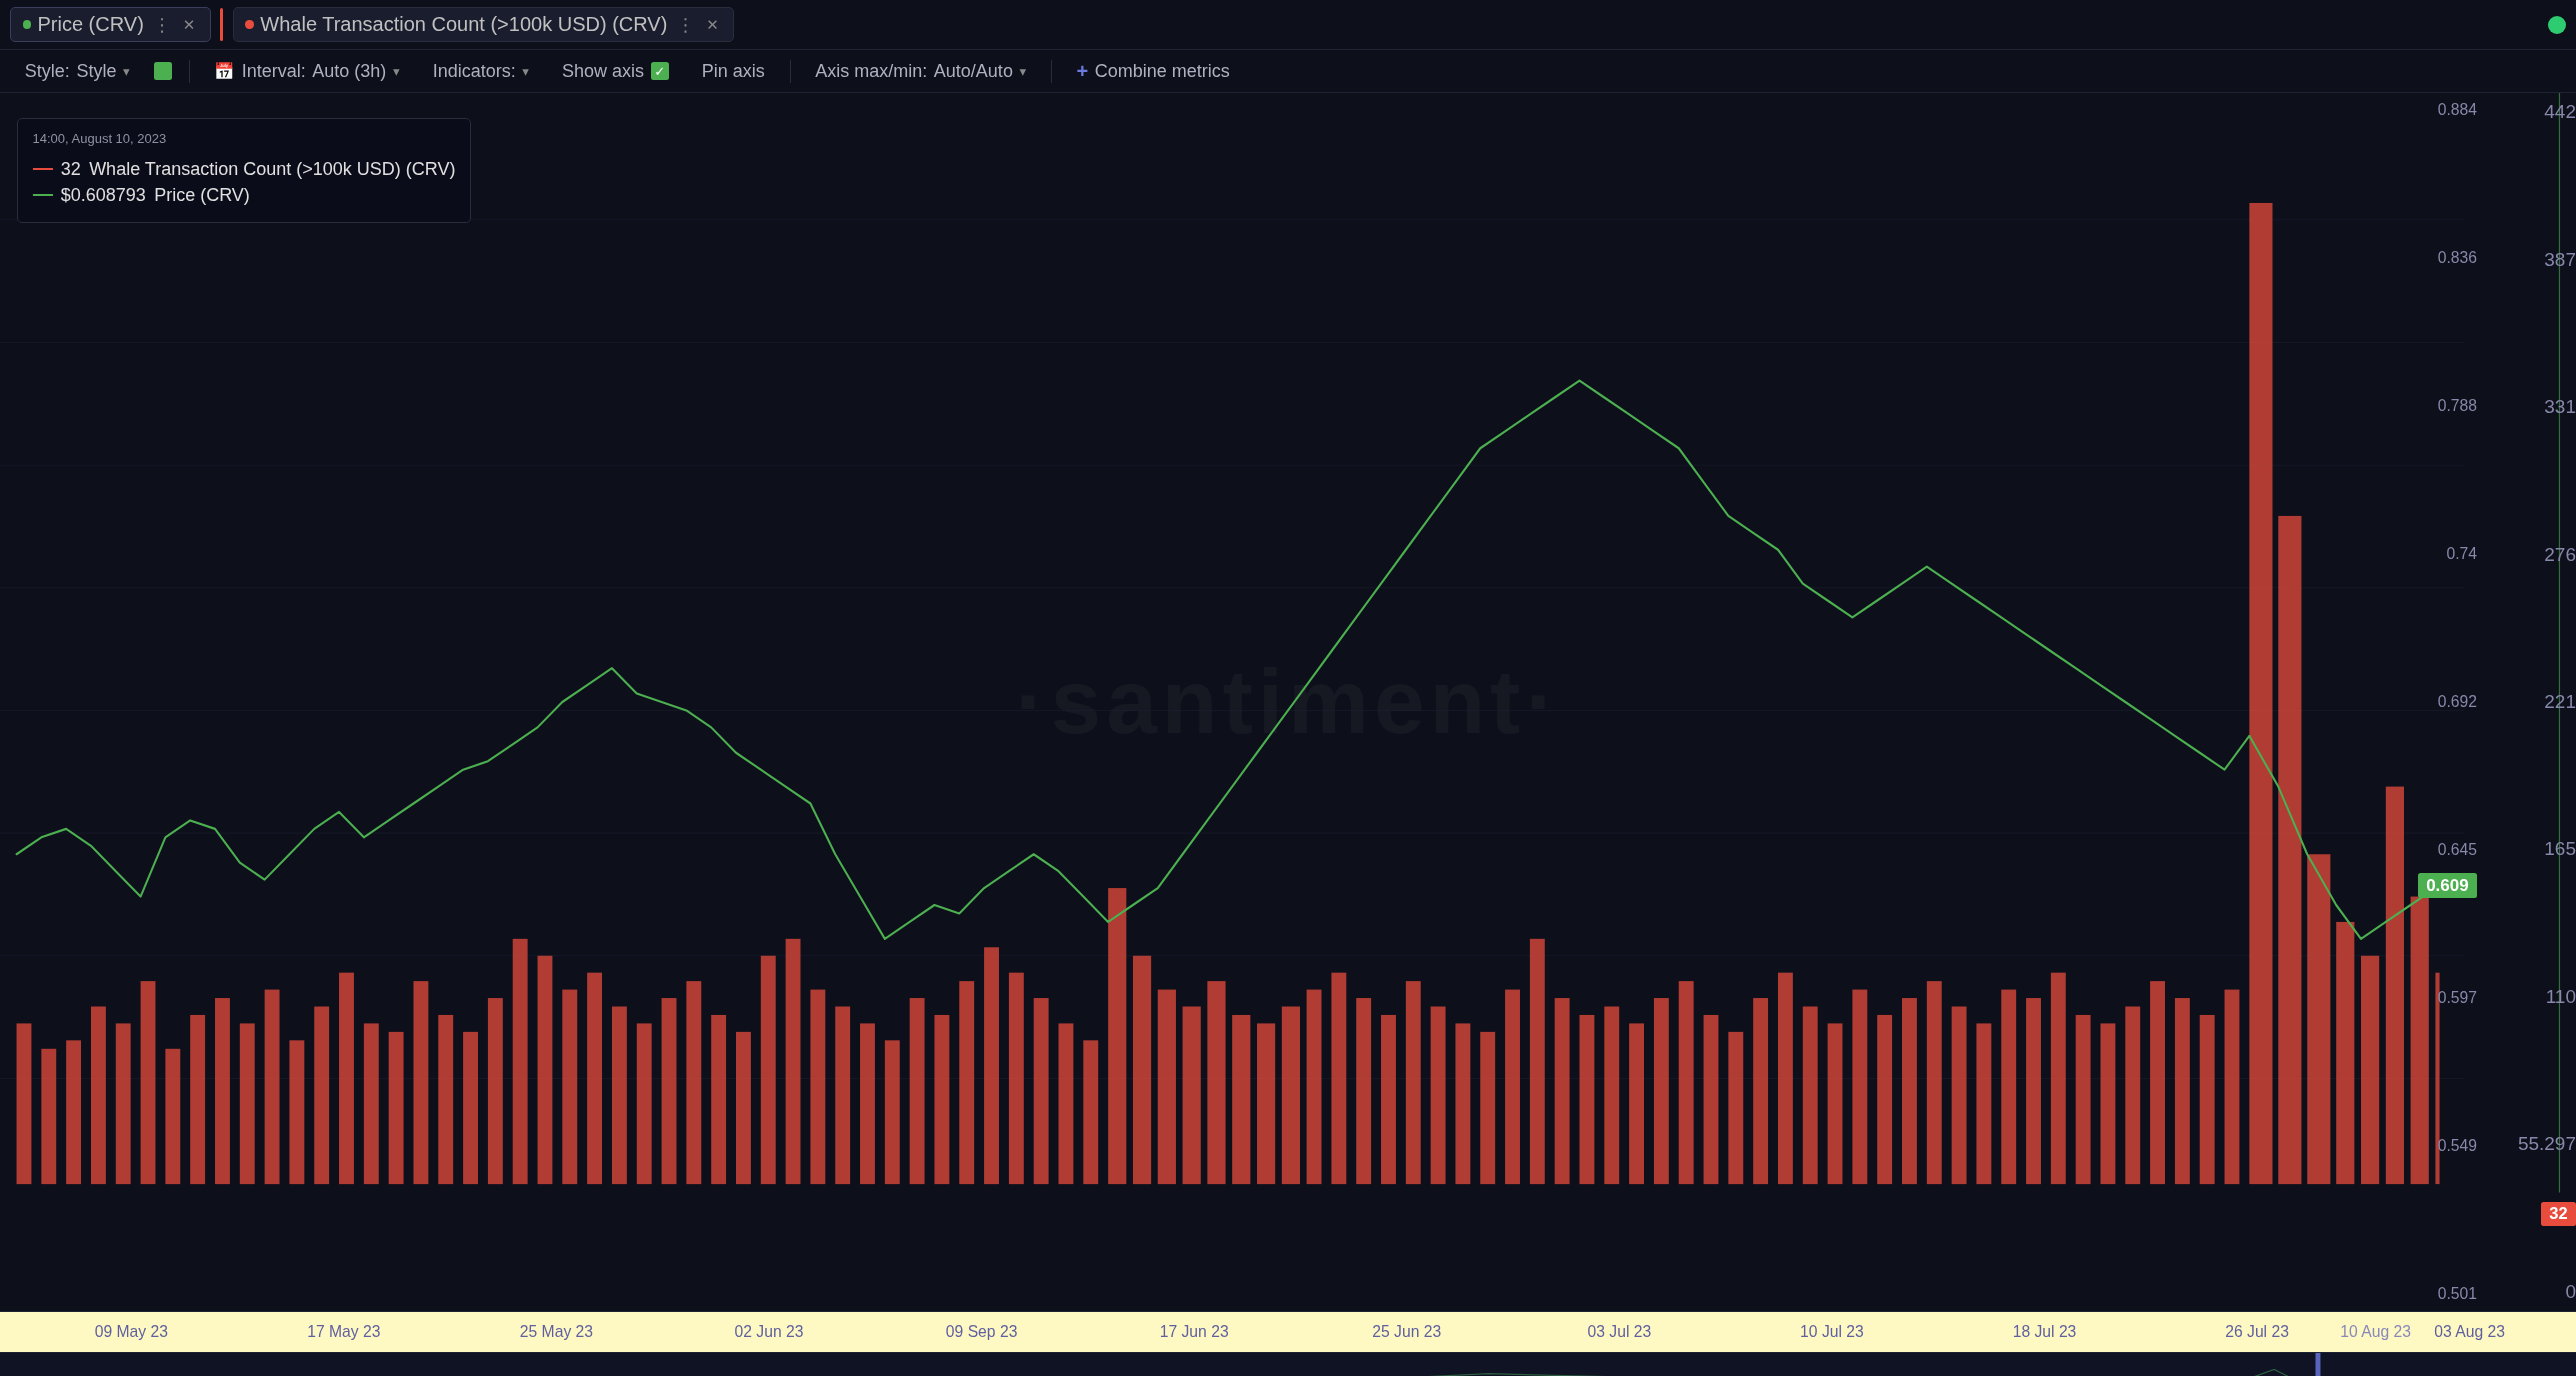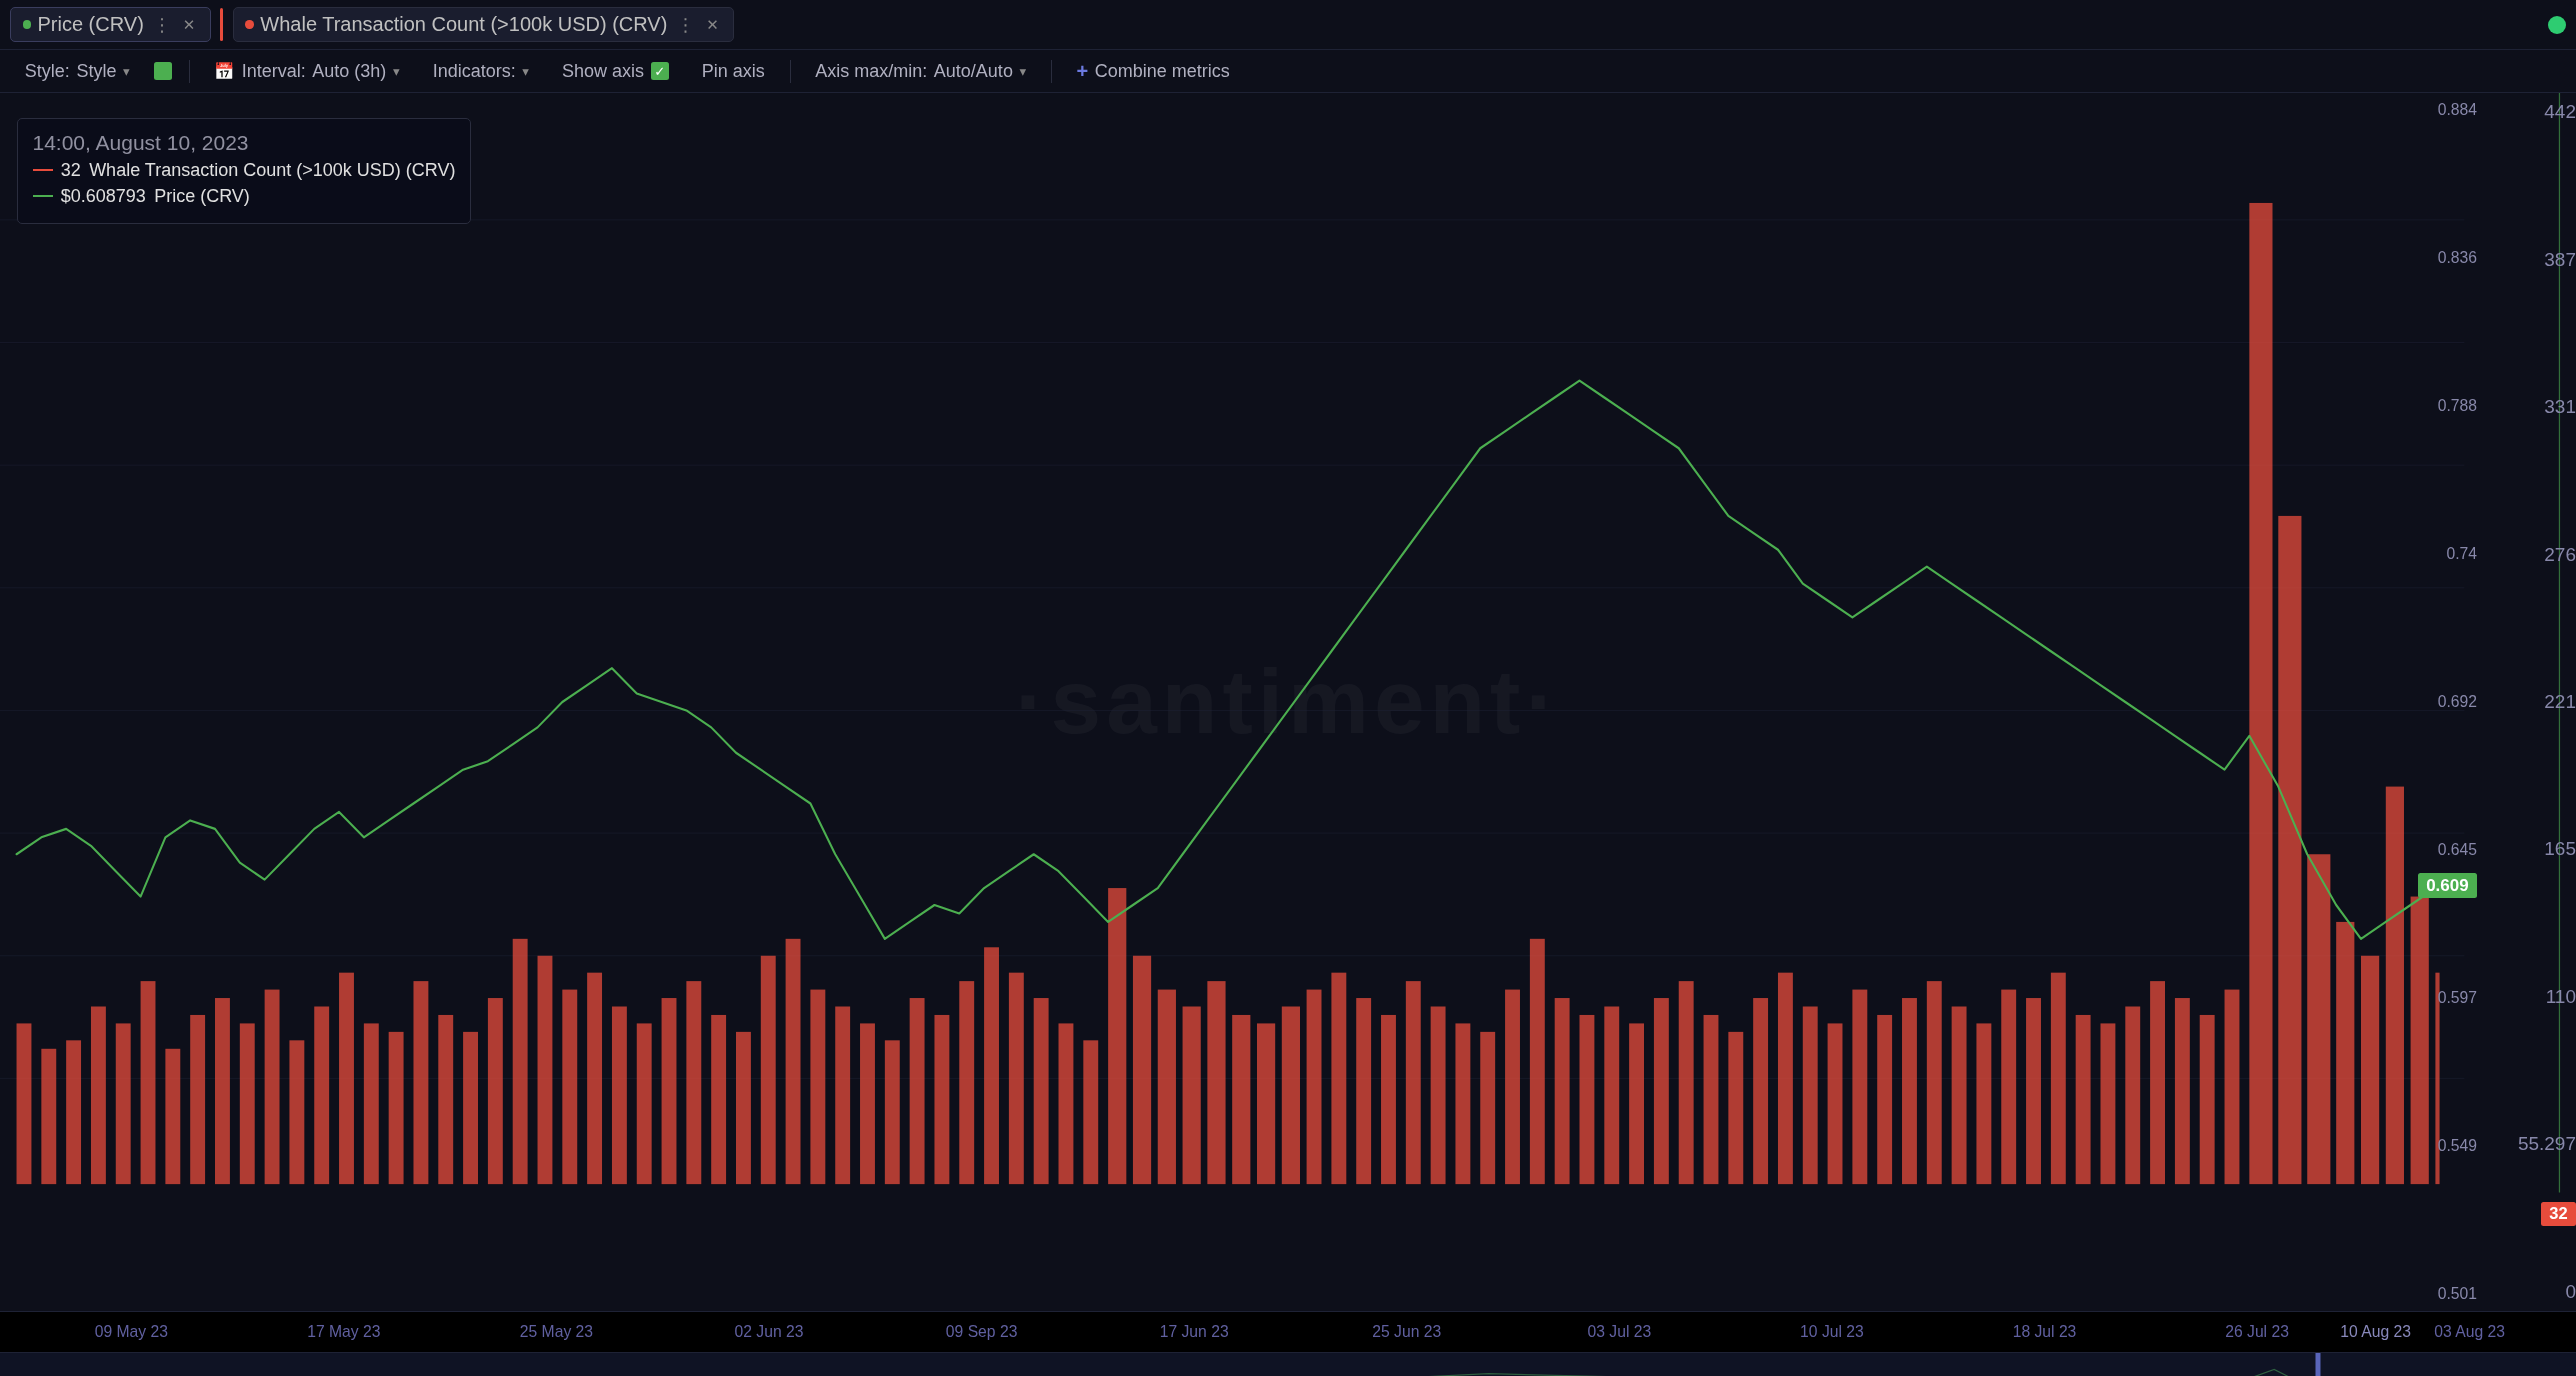--- a/index.html
+++ b/index.html
@@ -161,22 +161,22 @@
       border: 0.8px solid #2a2d3e;
       border-radius: 5px;
       padding: 11.6px 15px;
       font-size: 18px;
       z-index: 20;
       min-width: 397px;
     }
 
     .tooltip-date {
       color: #9090a0;
-      margin-bottom: 5px;
-      font-size: 21px;
+      margin-bottom: 13px;
+      font-size: 13px;
     }
 
     .tooltip-row {
       display: flex;
       align-items: center;
       gap: 8.3px;
       margin-bottom: 5px;
     }
 
     .tooltip-dash-red {
@@ -254,21 +254,21 @@
       background: #e74c3c;
       color: #fff;
       padding: 2.5px 8.3px;
       border-radius: 2.5px;
       font-size: 16.5px;
       font-weight: 600;
     }
 
     .x-axis {
       height: 41px;
-      background: #000000;
+      background: #fef9c3;
       border-top: 0.8px solid #1e2235;
       display: flex;
       align-items: center;
       padding: 0 0 0 25px;
       font-size: 15.7px;
       color: #6060a0;
       gap: 0;
       position: relative;
     }
 

